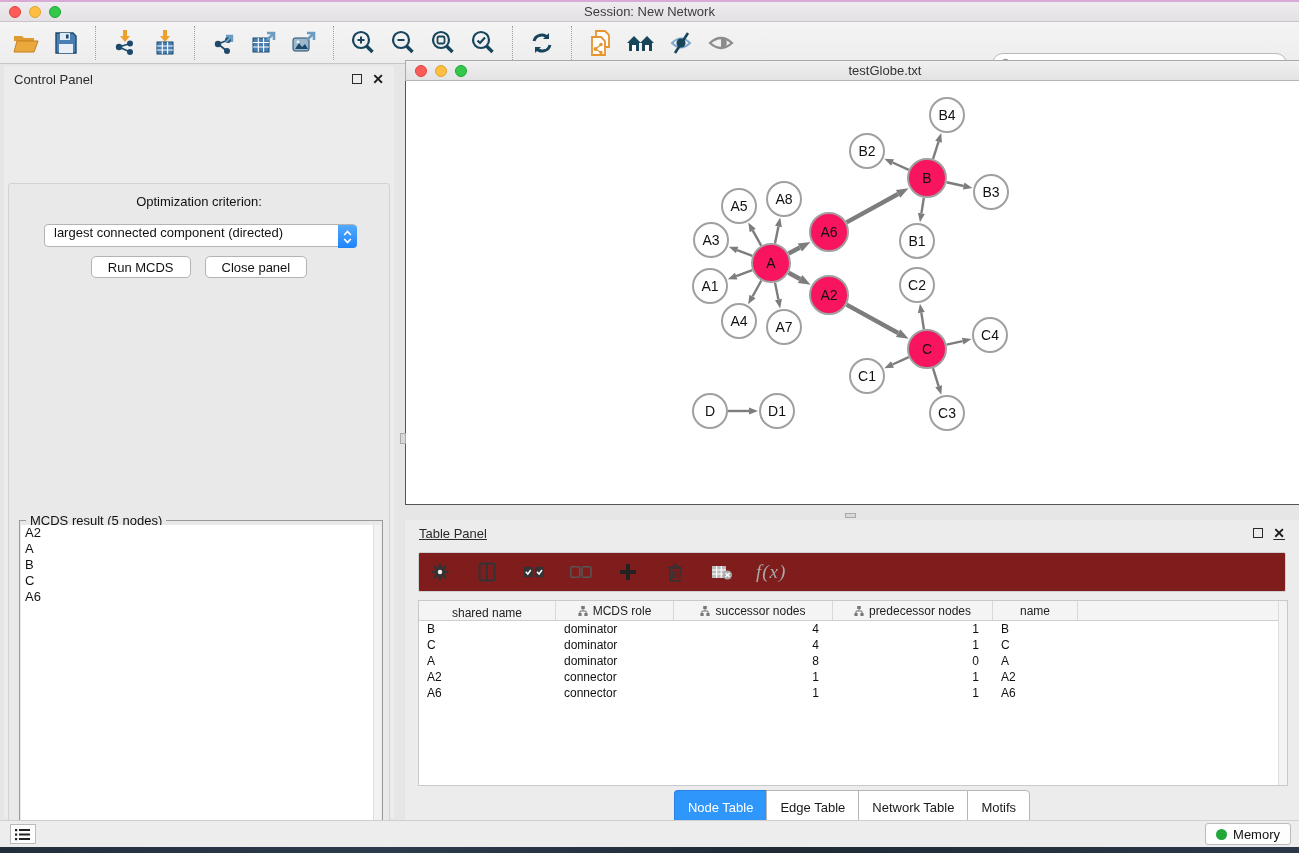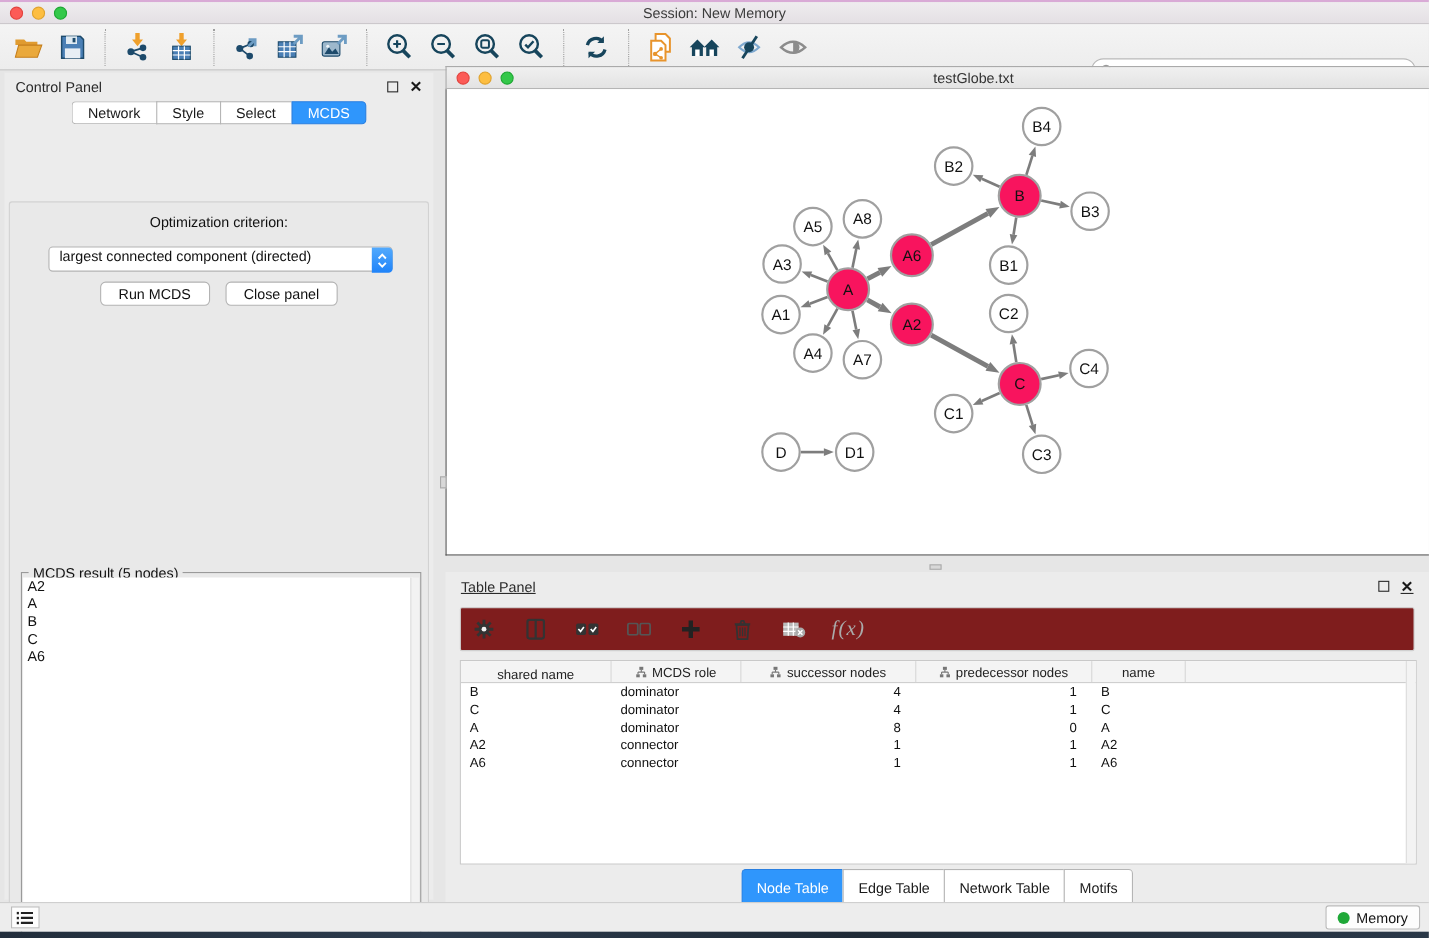--- a/index.html
+++ b/index.html
@@ -87,21 +87,21 @@
 </head>
 <body>
 
 <div class="abs desktop-strip-top"></div>
 <div class="abs titlebar">
   <div class="tl-dots">
     <span class="tl-dot tl-red"></span>
     <span class="tl-dot tl-yellow"></span>
     <span class="tl-dot tl-green"></span>
   </div>
-  <div class="titlebar-title">Session: New Memory</div>
+  <div class="titlebar-title">Session: New Network</div>
 </div>
 
 <div class="abs toolbar">
   <div class="tb-group">
     <div class="icon-btn">
       <svg width="26" height="22" viewBox="0 0 26 22">
         <path d="M1 4 h8 l2 2 h10 v3 H1z" fill="#e09b30"></path>
         <path d="M1 20 L4 9 h21 l-4 11z" fill="#eaa93c" stroke="#c57f1d" stroke-width="1"></path>
       </svg>
     </div>
@@ -248,26 +248,20 @@
 </div>
 
 <div class="abs control-panel">
   <div class="cp-header">
     <span>Control Panel</span>
     <span class="panel-btns">
       <span class="float-box"></span>
       <span class="close-x">✕</span>
     </span>
   </div>
-  <div class="cp-tabs" id="cp-tabs">
-      <div class="cp-tab">Network</div>
-      <div class="cp-tab">Style</div>
-      <div class="cp-tab">Select</div>
-      <div class="cp-tab active">MCDS</div>
-    </div>
   <div class="cp-body">
     <div class="opt-label">Optimization criterion:</div>
     <div class="dropdown">
       <span class="dropdown-text">largest connected component (directed)</span>
       <span class="dropdown-stepper">
         <svg width="9" height="14" viewBox="0 0 9 14">
             <path d="M1.2 5 L4.5 1.5 L7.8 5" fill="none" stroke="#fff" stroke-width="1.7"></path>
             <path d="M1.2 9 L4.5 12.5 L7.8 9" fill="none" stroke="#fff" stroke-width="1.7"></path>
           </svg>
       </span>

